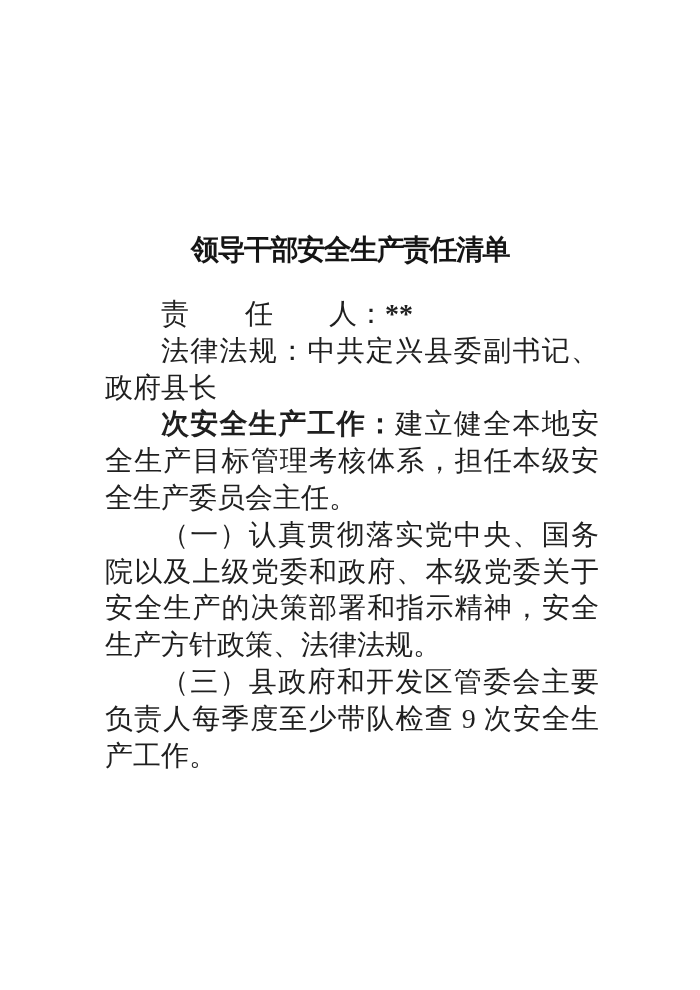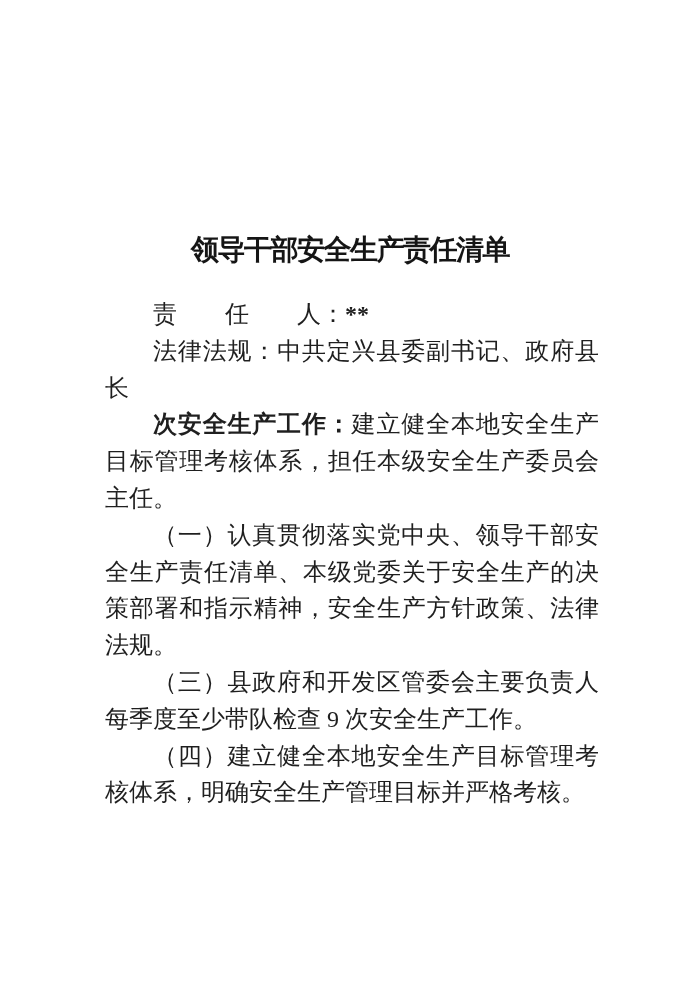--- a/index.html
+++ b/index.html
@@ -27,21 +27,21 @@
     font-weight: bold;
     font-size: 28px;
     letter-spacing: -1.5px;
     color: #151515;
   }
   .doc-body {
     position: absolute;
     left: 105px;
     top: 296px;
     width: 494px;
-    font-size: 24px;
+    font-size: 28px;
     line-height: 36.8px;
     text-align: justify;
   }
   .doc-body p {
     margin: 0;
     padding: 0;
     text-indent: 2em;
   }
   .bold {
     font-weight: bold;
@@ -55,22 +55,21 @@
   <h1 class="doc-title">领导干部安全生产责任清单</h1>
 
   <div class="doc-body">
 
     <p><span>责　　任　　人：</span><span class="bold">**</span></p>
 
     <p><span>法律法规：</span><span>中共定兴县委副书记、政府县长</span></p>
 
     <p><span class="bold">次安全生产工作：</span><span>建立健全本地安全生产目标管理考核体系，担任本级安全生产委员会主任。</span></p>
 
-    <p>（一）认真贯彻落实党中央、领导干部安全生产责任清单、本级党委关于安全生产的决策部署和指示精神，安全生产方针政策、法律法规。</p>
+    <p>（一）认真贯彻落实党中央、国务院以及上级党委和政府、本级党委关于安全生产的决策部署和指示精神，安全生产方针政策、法律法规。</p>
 
 
     <p>（三）县政府和开发区管委会主要负责人每季度至少带队检查 9 次安全生产工作。</p>
 
-    <p>（四）建立健全本地安全生产目标管理考核体系，明确安全生产管理目标并严格考核。</p>
 
   </div>
 
 </div>
 
 </body></html>

